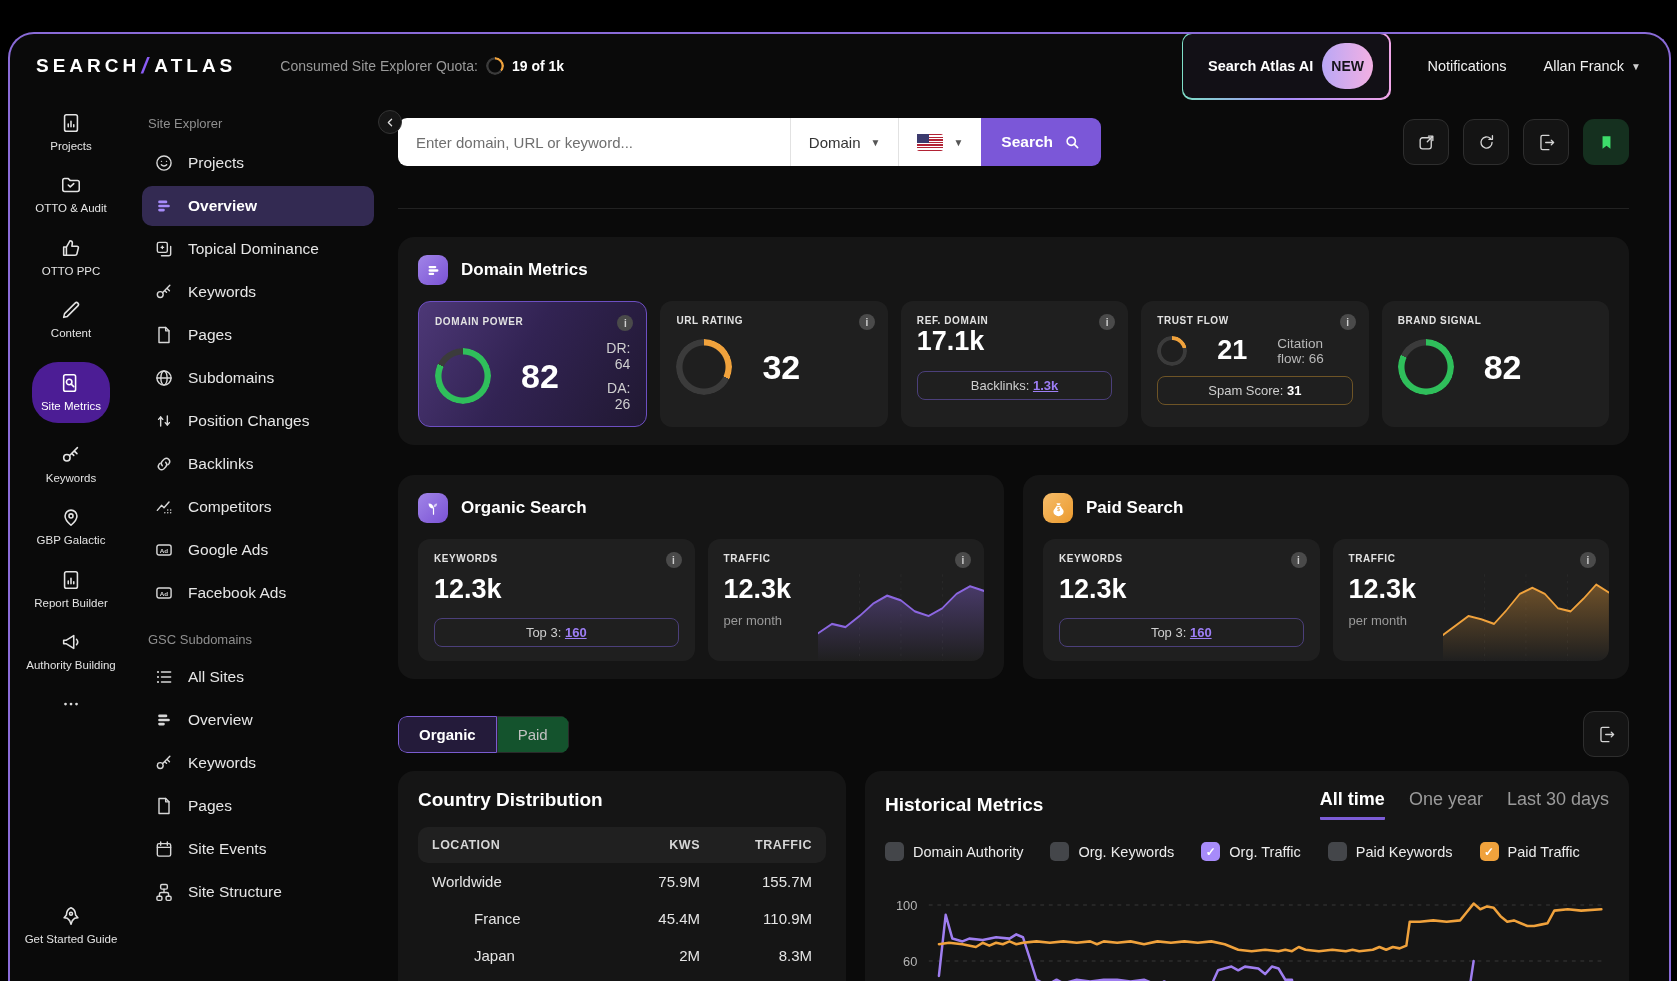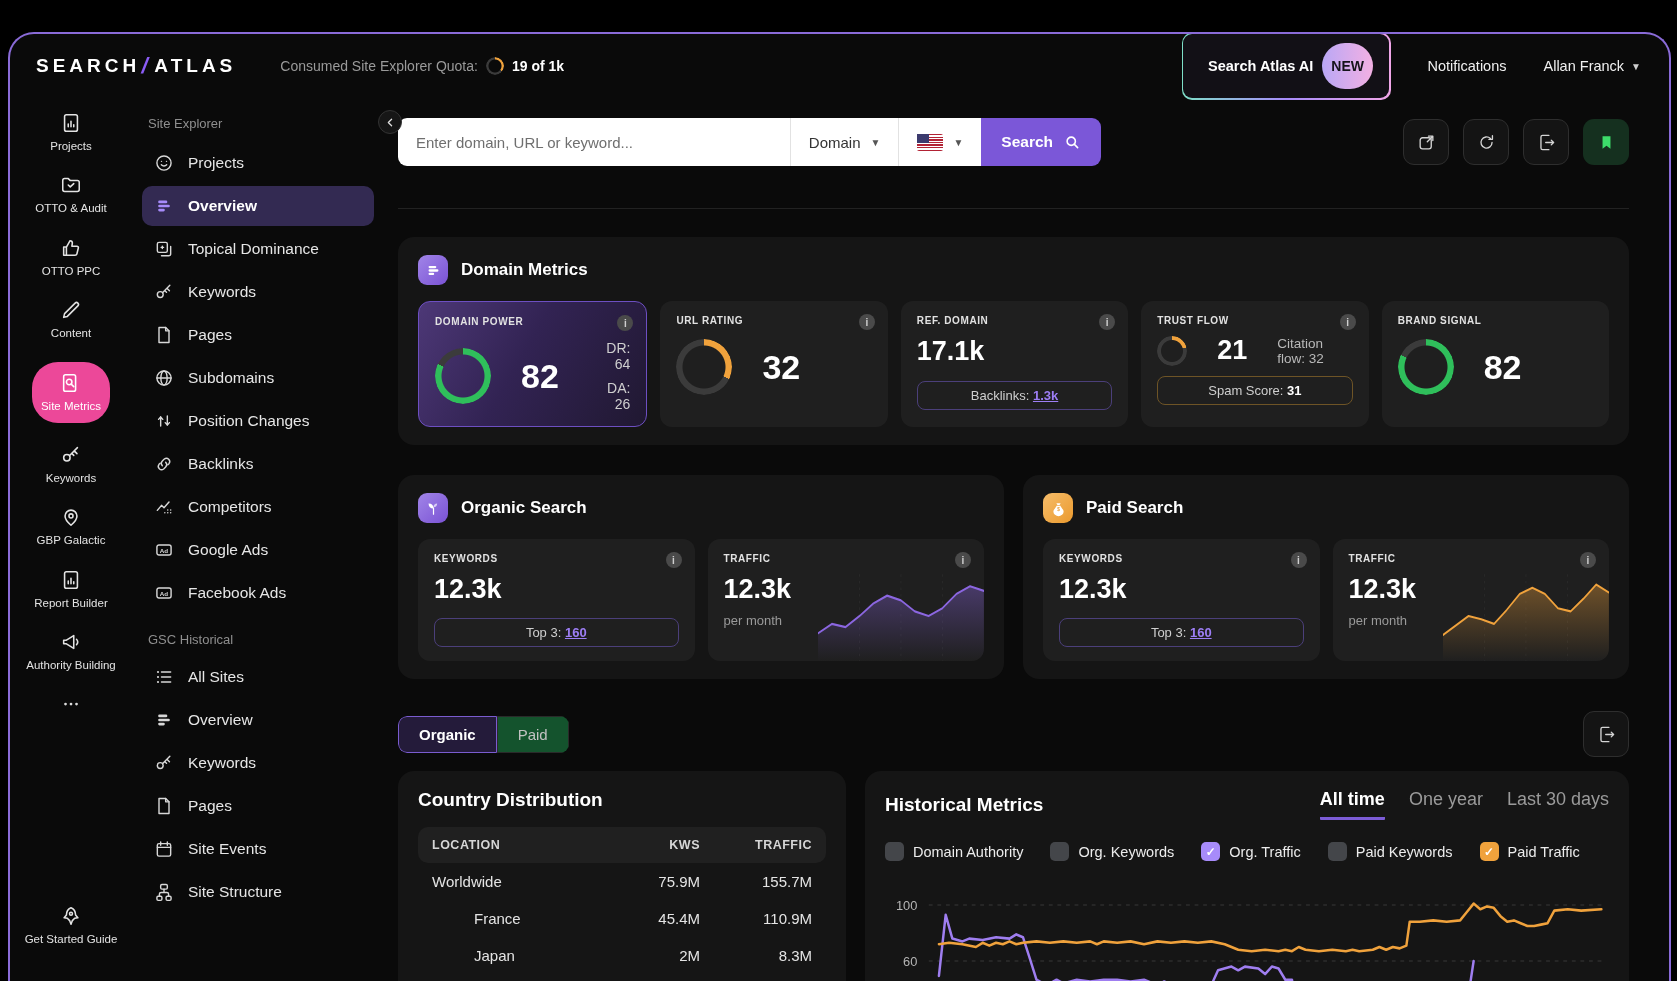--- a/index.html
+++ b/index.html
@@ -33,21 +33,21 @@
   .caret { font-size:10px; color:#cfcfcf; }
 
   
   .body-row { display:flex; height:894px; }
 
   
   .rail { width:122px; display:flex; flex-direction:column; align-items:center; padding:14px 6px 10px; gap:21px; flex-shrink:0; }
   .rail-item { display:flex; flex-direction:column; align-items:center; gap:5px; color:#e3e3e3; font-size:11.5px;
                text-align:center; line-height:1.25; cursor:pointer; width:100%; }
   .rail-item .ic { width:22px; height:22px; }
-  .rail-item.active { background:#ec4899; border-radius:26px; padding:10px 4px; width:78px; color:#fff; }
+  .rail-item.active { background:#4c1d95; border-radius:26px; padding:10px 4px; width:78px; color:#fff; }
   .rail-item.more { color:#dcdcdc; }
   .rail-item.bottom { margin-top:auto; margin-bottom:36px; }
 
   
   .sidebar { width:258px; flex-shrink:0; padding:14px 16px 0 10px; position:relative; }
   .side-head { font-size:13px; color:#8f8f8f; padding:4px 0 12px 6px; }
   .collapse-btn { position:absolute; right:-12px; top:12px; width:24px; height:24px; border-radius:50%;
                   background:#161616; border:1px solid #333; color:#ddd; cursor:pointer; display:flex;
                   align-items:center; justify-content:center; z-index:5; }
   .collapse-btn .ic { width:13px; height:13px; stroke-width:2.4; }
@@ -417,21 +417,21 @@
           </div>
           <div class="side-item">
             <span style="display:flex">
               <svg class="ic " viewBox="0 0 24 24" fill="none" stroke="currentColor" stroke-width="1.7" stroke-linecap="round" stroke-linejoin="round">
                 <rect x="3.5" y="6" width="17" height="12" rx="2.5"></rect>
                 <text x="12" y="15" text-anchor="middle" font-size="7.5" font-weight="bold" fill="currentColor" stroke="none">Ad</text>
               </svg>
             </span>
             <span>Facebook Ads</span>
           </div>
-          <div class="side-section-title">GSC Historical</div>
+          <div class="side-section-title">GSC Subdomains</div>
           <div class="side-item">
             <span style="display:flex">
               <svg class="ic " viewBox="0 0 24 24" fill="none" stroke="currentColor" stroke-width="1.7" stroke-linecap="round" stroke-linejoin="round">
                 <path d="M9 6h11M9 12h11M9 18h11"></path>
                 <circle cx="4.8" cy="6" r="1.3" fill="currentColor" stroke="none"></circle>
                 <circle cx="4.8" cy="12" r="1.3" fill="currentColor" stroke="none"></circle>
                 <circle cx="4.8" cy="18" r="1.3" fill="currentColor" stroke="none"></circle>
               </svg>
             </span>
             <span>All Sites</span>
@@ -580,34 +580,34 @@
             <div class="info">i</div>
             <div class="m-body">
               <div class="ring big-ring" style="--p: 32; --c: #f0a23c;"></div>
               <div class="m-value-xl">32</div>
             </div>
           </div>
 
           <div class="m-card">
             <div class="m-label">REF. DOMAIN</div>
             <div class="info">i</div>
-            <div class="m-value-lg" style="margin-top:10px">17.1k</div>
+            <div class="m-value-lg" style="">17.1k</div>
             <div class="m-pill">
               <span>Backlinks:</span>
               <span class="pv">1.3k</span>
             </div>
           </div>
 
           <div class="m-card">
             <div class="m-label">TRUST FLOW</div>
             <div class="info">i</div>
             <div class="m-body" style="margin-top:9px">
               <div class="ring small-ring" style="--p: 21; --c: #f0a23c;"></div>
               <div class="m-value-lg">21</div>
-              <div class="m-side">Citation flow: 32</div>
+              <div class="m-side">Citation flow: 66</div>
             </div>
             <div class="m-pill warm" style="margin-top:10px">
               <span>Spam Score:</span>
               <span class="pv">31</span>
             </div>
           </div>
 
           <div class="m-card">
             <div class="m-label">BRAND SIGNAL</div>
             <div class="m-body">

